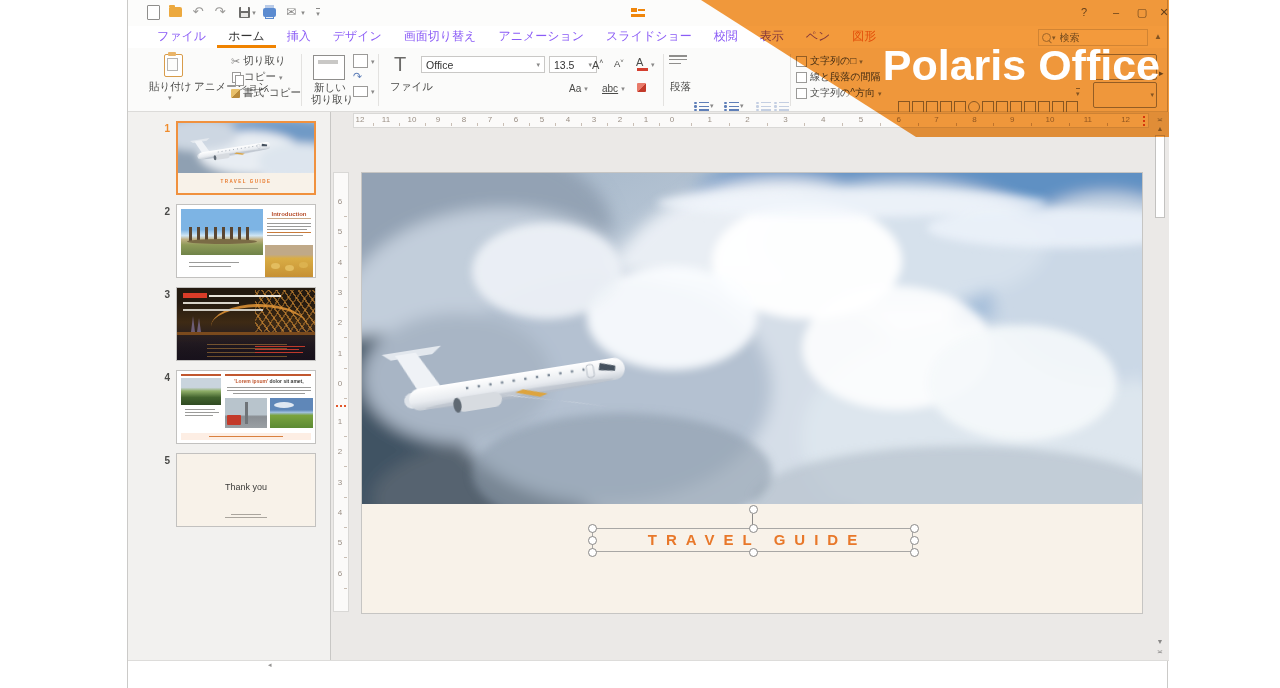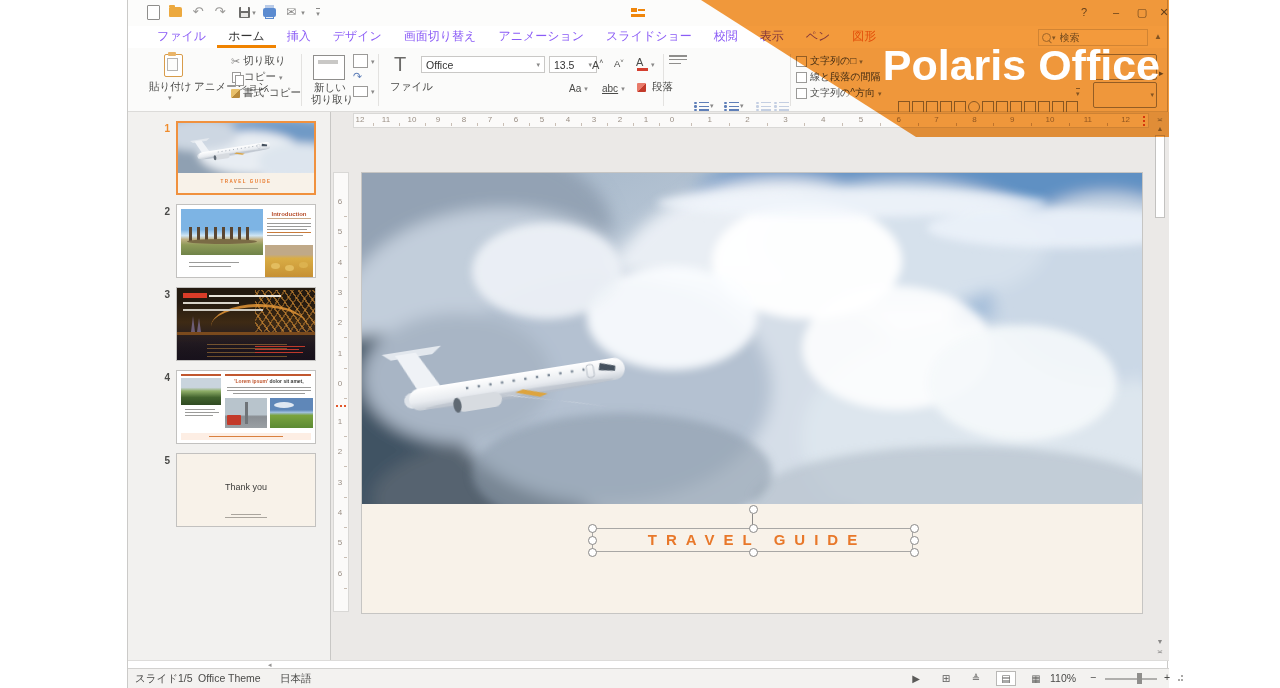--- a/index.html
+++ b/index.html
@@ -298,21 +298,21 @@
     <div class="rsmall" style="left:509px;top:35px">
       <span class="ic-brush" style="background:linear-gradient(135deg,#e87a6a 0 50%,#c23a2a 50%)"></span>
         </div>
     <div class="rdiv" style="left:535px"></div>
 
     <div class="para-ic abs" style="left:541px;top:7px">
           <i></i>
           <i></i>
           <i style="width:12px"></i>
         </div>
-    <div class="rlabel" style="left:524px;top:32px">段落</div>
+    <div class="rlabel" style="left:542px;top:32px">段落</div>
     <div class="listbtn" style="left:566px">
       <span class="listgly">
             <i></i>
             <i></i>
             <i></i>
           </span>
       <span class="caret">▾</span>
         </div>
     <div class="listbtn" style="left:596px">
       <span class="listgly">
@@ -658,34 +658,15 @@
     <div class="sgly" style="top:526px">▼</div>
     <div class="sgly" style="top:536px">≍</div>
   </div>
 
   <div class="banner"></div>
   <div class="banner-text">Polaris Office</div>
 
   <div class="bstrip">
     <div class="abs" style="left:140px;top:0;font-size:7px;color:#949392">◂</div>
   </div>
-  <div class="statusbar">
-    <div class="sbtext" style="left:7px">スライド1/5</div>
-    <div class="sbtext" style="left:70px">Office Theme</div>
-    <div class="sbtext" style="left:152px">日本語</div>
-    <div id="view-btns">
-          <div class="viewbtn" style="left: 778px;">▶</div>
-          <div class="viewbtn" style="left: 808px;">⊞</div>
-          <div class="viewbtn" style="left: 838px;">≜</div>
-          <div class="viewbtn sel" style="left: 868px;">▤</div>
-          <div class="viewbtn" style="left: 898px;">▦</div>
-        </div>
-    <div class="sbtext" style="left:922px">110%</div>
-    <div class="sbtext" style="left:962px;top:2px">−</div>
-    <div class="zslider" style="left:977px">
-          <div class="zthumb"></div>
-        </div>
-    <div class="sbtext" style="left:1036px;top:2px">+</div>
-    <div class="grip" style="left:1047px"></div>
-  </div>
 
 </div>
 </div>
 
 </body></html>

